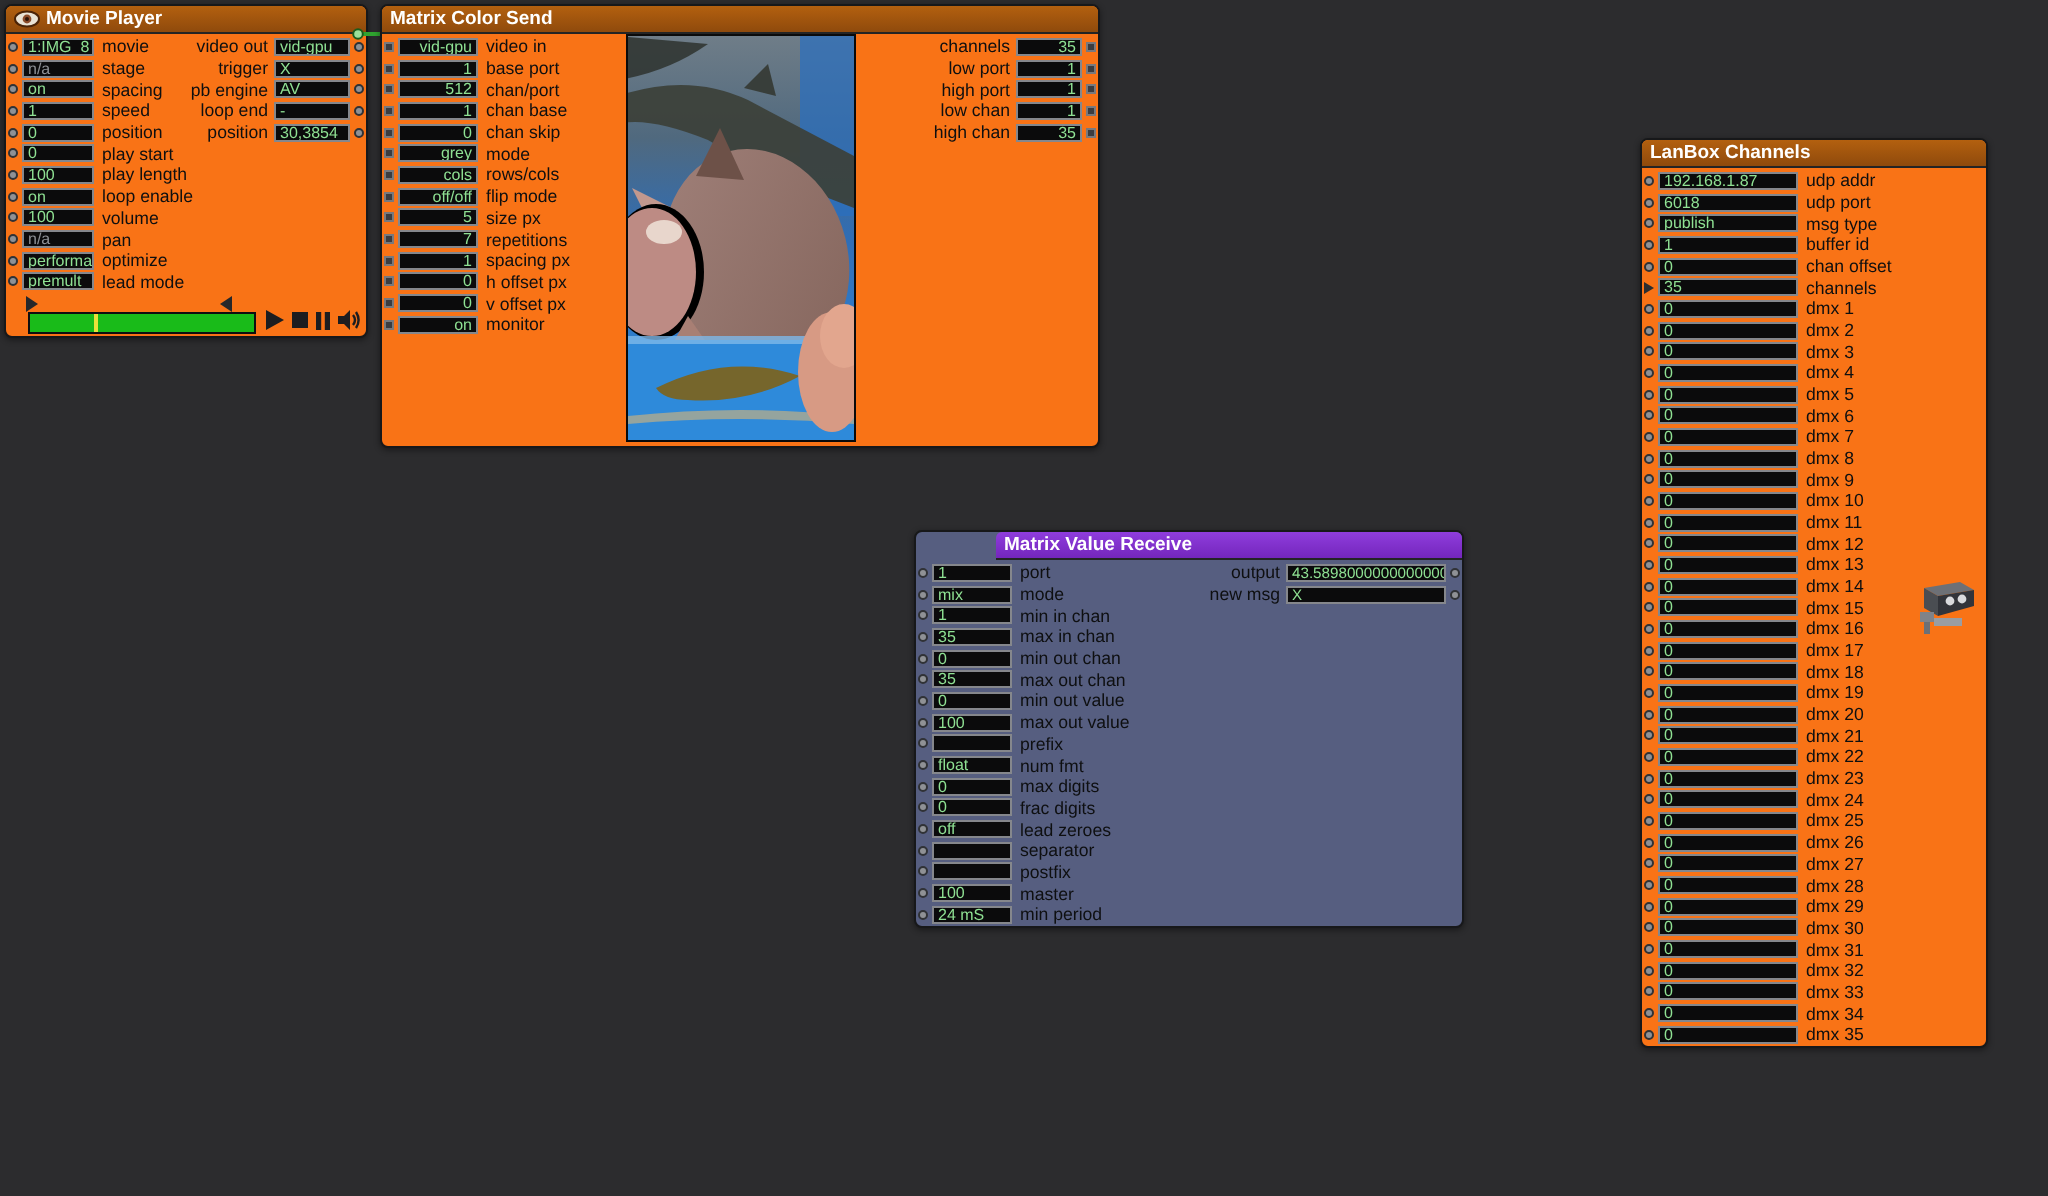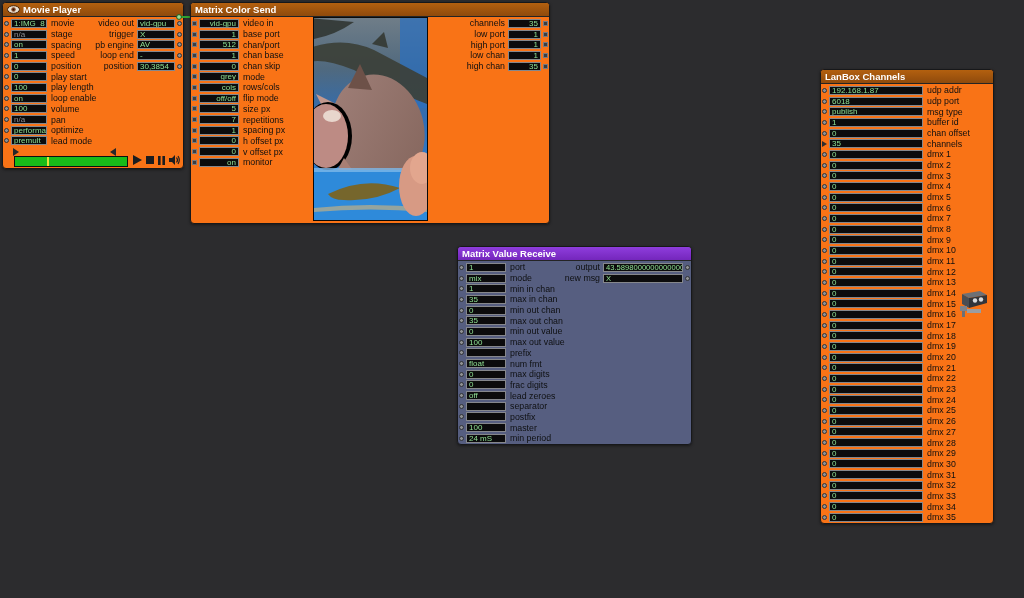--- a/index.html
+++ b/index.html
@@ -20,21 +20,21 @@
   .ports-square .port{border-radius:0;background:#3a3c40;border:1px solid #77797e;}
   .row.triangle .port{width:0;height:0;background:none;border:none;border-left:5px solid #2b2d30;
         border-top:3.5px solid transparent;border-bottom:3.5px solid transparent;border-radius:0;}
   .vbox{background:#0b0b0c;border:1px solid #85878c;height:9px;box-sizing:border-box;color:#8fe193;
         font-size:8px;line-height:7px;padding:0 2px;overflow:hidden;white-space:nowrap;margin-left:2px;}
   .row.disabled .vbox span{color:#8d9095;}
   .lbl{color:#0e0f10;font-size:8.8px;margin-left:4px;white-space:nowrap;}
   .out-row .lbl{margin-left:0;margin-right:3px;}
   .out-rows .row{justify-content:flex-end;}
   .out-rows .vbox{margin-left:0;margin-right:2px;}
-  .w36{width:36px}.w38{width:38px}.w40{width:40px}.w33{width:33px}.w80{width:80px;font-size:7.6px}.w90{width:94px}
+  .w36{width:36px}.w38{width:38px}.w40{width:40px}.w33{width:33px}.w80{width:80px;font-size:7.6px}.w90{width:70px}
   .thumb{position:absolute;border:1px solid #0a0a0a;background:#246fb0;overflow:hidden;}
   .transport{position:absolute;}
   .marker{position:absolute;width:0;height:0;}
   .marker.right{border-left:6px solid #26272a;border-top:4px solid transparent;border-bottom:4px solid transparent;}
   .marker.left{border-right:6px solid #26272a;border-top:4px solid transparent;border-bottom:4px solid transparent;}
   .scrubbar{position:absolute;background:#19bb19;border:1px solid #0e0f10;}
   .playhead{position:absolute;top:0;width:2px;height:100%;background:#e8e23a;}
   .tbtns{position:absolute;display:flex;gap:4px;align-items:center;}
   .wire{position:absolute;}
   svg{display:block;}
@@ -344,21 +344,21 @@
       <rect x="0" y="150" width="113" height="4" fill="#7db8e8" opacity="0.8"></rect>
       <path d="M14 176 Q50 158 86 170 Q60 184 30 182 Q18 182 14 176 Z" fill="#76662c"></path>
       <path d="M86 170 L102 162 L98 178 Z" fill="#6b5c26"></path>
       <path d="M0 190 Q56 184 113 190 L113 194 Q56 189 0 194 Z" fill="#cdb27e" opacity="0.65"></path>
       <ellipse cx="102" cy="168" rx="17" ry="30" fill="#d79a84"></ellipse>
       <ellipse cx="108" cy="150" rx="12" ry="16" fill="#e2a68e"></ellipse>
     </svg>
   </div>
 </div>
 
-<div class="panel mvr" style="left:457px;top:246px;width:233px;height:197px;">
+<div class="panel mvr" style="left:457px;top:265px;width:233px;height:197px;padding-left:40px;">
   <div class="panel-header">
     <span>Matrix Value Receive</span>
   </div>
   <div class="rows" style="left:1px;top:15px;">
 
       <div class="row">
         <span class="port"></span>
         <span class="vbox w40"><span>1</span></span>
         <span class="lbl">port</span>
       </div>

